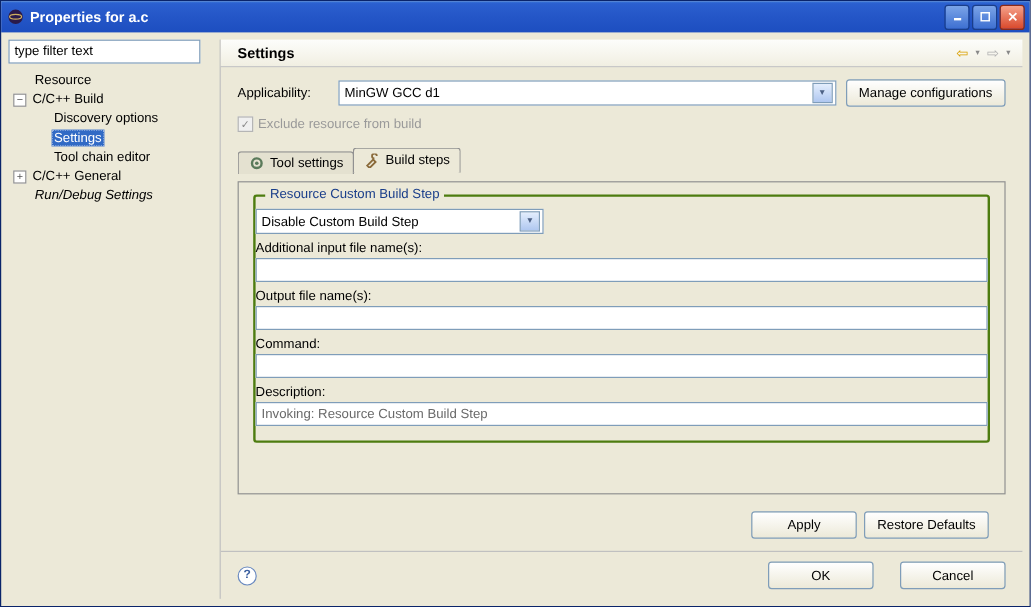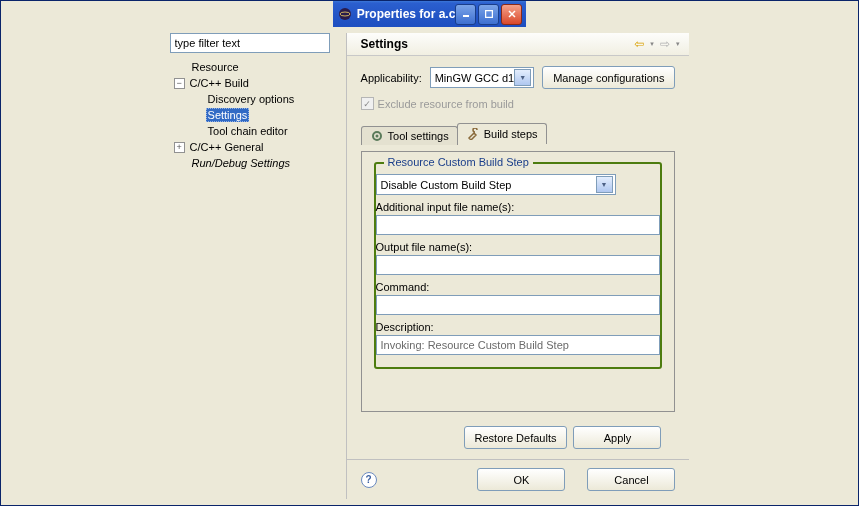--- a/index.html
+++ b/index.html
@@ -1,17 +1,17 @@
 <!DOCTYPE html>
 <html><head>
 <meta charset="utf-8">
 <style>
   * { box-sizing: border-box; font-family: Tahoma, "Segoe UI", sans-serif; font-size: 11px; }
   body { margin: 0; padding: 0; background: #ece9d8; }
-  .window { width: 859px; height: 506px; border: 1px solid #0a246a; background: #ece9d8; display: flex; flex-direction: column; align-items: center; }
+  .window { width: 859px; height: 506px; border: 1px solid #0a246a; background: #ece9d8; display: flex; flex-direction: column; }
   .titlebar { height: 26px; background: linear-gradient(to bottom, #3b77d8 0%, #2b5fcf 8%, #2456c7 50%, #1d4ec0 100%); display: flex; align-items: center; padding: 0 4px; color: white; }
   .titlebar-icon { width: 16px; height: 16px; margin-right: 4px; display:flex; align-items:center; justify-content:center;}
   .titlebar-text { font-weight: bold; font-size: 12px; flex: 1; }
   .titlebar-buttons { display: flex; gap: 2px; }
   .tbtn { width: 21px; height: 21px; border-radius: 3px; display:flex; align-items:center; justify-content:center; font-weight:bold; color:white; font-family: Arial; font-size:10px;}
   .tbtn-min { background: linear-gradient(to bottom, #7ba4e8, #3d6fd1); border:1px solid #1a3e8a; }
   .tbtn-max { background: linear-gradient(to bottom, #7ba4e8, #3d6fd1); border:1px solid #1a3e8a; }
   .tbtn-close { background: linear-gradient(to bottom, #f5a18a, #d9482b); border:1px solid #8a2a18; }
 
   .body { flex: 1; display: flex; padding: 6px; gap: 2px; overflow:hidden;}
@@ -28,21 +28,21 @@
   .section-title { font-weight: bold; font-size: 12px; }
   .nav-arrows { display:flex; gap:6px; align-items:center;}
   .arrow { font-size: 12px; }
   .arrow-back { color:#d9a000; }
   .arrow-fwd { color:#b0b0b0; }
   .tiny-tri { font-size:7px; color:#888; }
 
   .content { padding: 10px 14px; display:flex; flex-direction:column; gap:8px; flex:1; overflow:hidden;}
   .row { display:flex; align-items:center; gap:8px; }
   .label { }
-  .combo { flex:1; height:21px; border:1px solid #7f9db9; background:white; display:flex; align-items:center; padding:0 2px 0 4px; }
+  .combo { flex:1; height:21px; border:1px solid #7f9db9; background:white; display:flex; align-items:center; padding:0 2px 0 4px;margin-left:15px; }
   .combo-text { flex:1; }
   .combo-btn { width:17px; height:17px; background: linear-gradient(to bottom,#e4eefd,#afc7f0); border:1px solid #7f9db9; display:flex; align-items:center; justify-content:center; font-size:7px; color:#4d6185;}
   .btn { height:23px; padding: 0 10px; border:1px solid #7f9db9; background: linear-gradient(to bottom, #ffffff, #ece9d8); border-radius:3px; display:inline-flex; align-items:center; justify-content:center; min-width:75px;}
   .checkbox-row { display:flex; align-items:center; gap:4px; color:#9a9a9a; }
   .chk { width:13px; height:13px; border:1px solid #b5b5b5; background:#f0f0f0; display:inline-flex; align-items:center; justify-content:center; font-size:9px; color:#888;}
 
   .tabs { display:flex; align-items:flex-end; margin-top:4px; position:relative; }
   .tab { display:flex; align-items:center; gap:4px; padding: 3px 8px; border:1px solid #919191; border-bottom:none; background:#ece9d8; border-radius:3px 3px 0 0; position:relative; top:1px; margin-right:-1px;}
   .tab.inactive { background:#e4e1d0; top:2px; padding-top:2px; padding-bottom:2px;}
   .tab.active { background:#ece9d8; z-index:2; }
@@ -187,22 +187,22 @@
 
             <span class="field-label">Command:</span>
             <input class="text-input" value="" style="">
 
             <span class="field-label">Description:</span>
             <input class="text-input ro" value="Invoking: Resource Custom Build Step" style="">
           </div>
         </div>
 
         <div class="bottom-row">
+          <button class="btn btn-wide">Apply</button>
           <button class="btn btn-wide">Restore Defaults</button>
-          <button class="btn btn-wide">Apply</button>
         </div>
       </div>
 
       <div class="footer">
         <span class="help">?</span>
         <div class="footer-btns">
           <button class="btn btn-wide">OK</button>
           <button class="btn btn-wide">Cancel</button>
         </div>
       </div>

